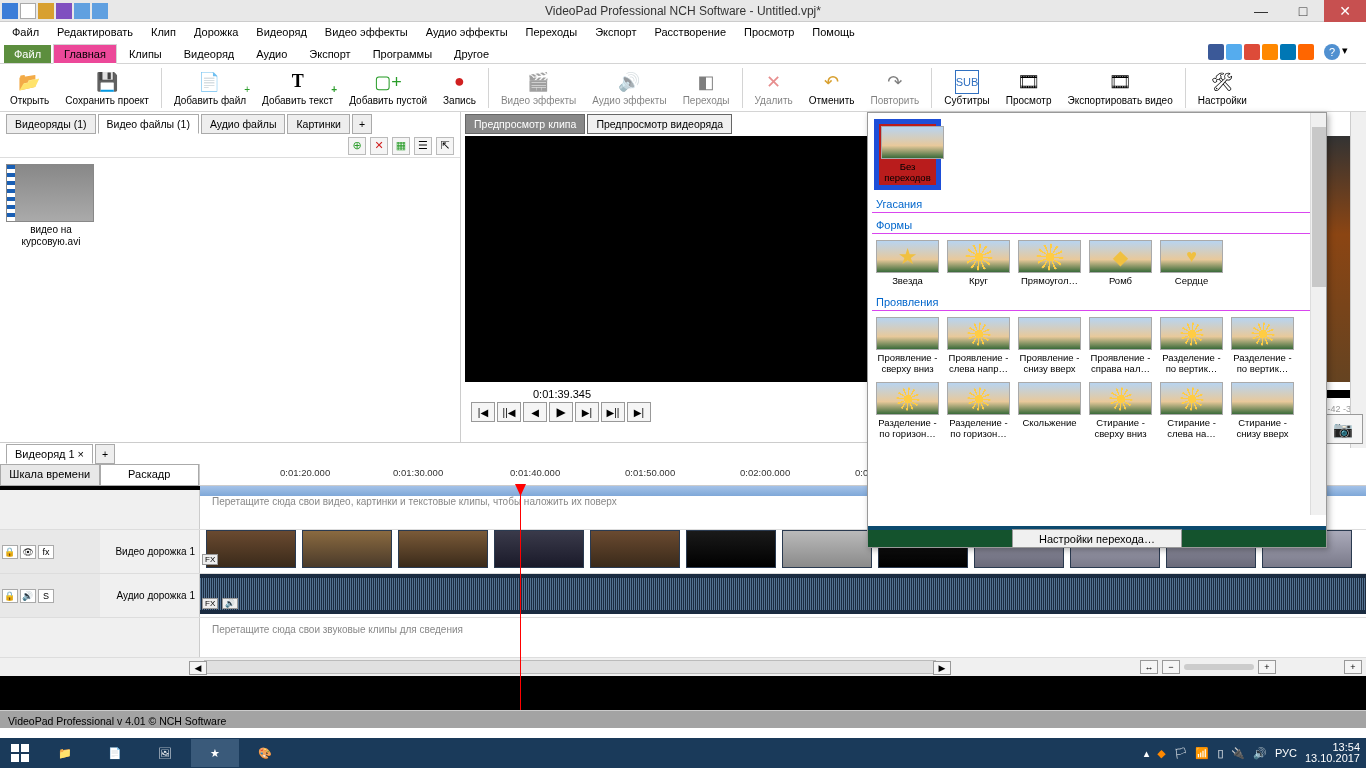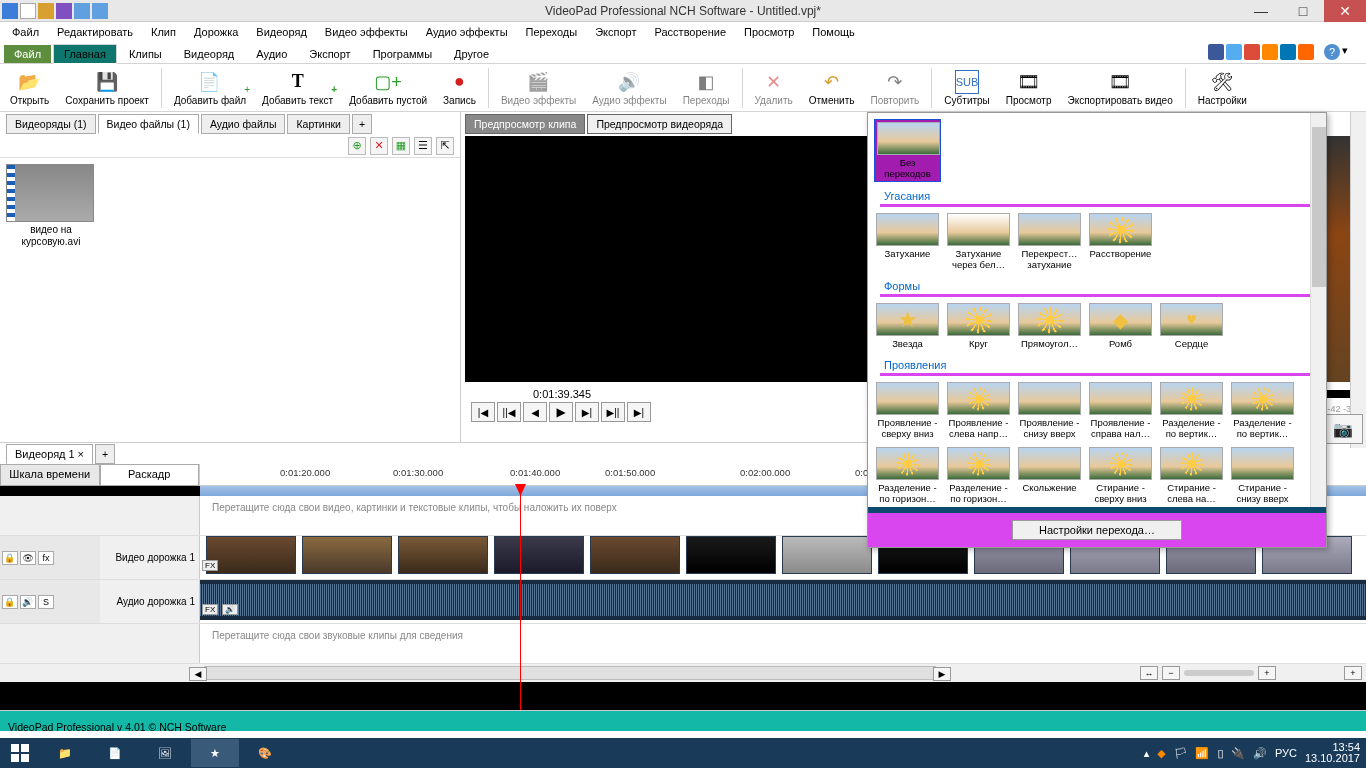--- a/index.html
+++ b/index.html
@@ -9,21 +9,21 @@
 .tb-icons span{width:16px;height:16px;display:inline-block}
 .tb-title{position:absolute;left:50%;transform:translateX(-50%);color:#333;font-size:12px}
 .win-btns{margin-left:auto;display:flex}
 .win-btn{width:42px;height:22px;display:flex;align-items:center;justify-content:center;color:#333;font-size:14px}
 .win-close{background:#c75050;color:#fff}
 .menubar{height:20px;display:flex;align-items:center;padding:0 4px;gap:2px;background:#fff}
 .menubar span{padding:2px 8px;color:#000}
 .ribbon-tabs{height:22px;display:flex;align-items:flex-end;gap:2px;padding-left:4px;border-bottom:1px solid #d4d4d4;position:relative}
 .rtab{padding:3px 10px;color:#000}
 .rtab.file{background:#5c8e3e;color:#fff}
-.rtab.active{background:#0f766e;border:1px solid #d4d4d4;border-bottom:1px solid #fff;margin-bottom:-1px}
+.rtab.active{background:#ec4899;border:1px solid #d4d4d4;border-bottom:1px solid #fff;margin-bottom:-1px}
 .social{position:absolute;right:8px;top:2px;display:flex;gap:2px}
 .social span{width:16px;height:16px;border-radius:2px;display:inline-block}
 .ribbon{height:48px;display:flex;align-items:center;padding:2px 4px;border-bottom:1px solid #d4d4d4;gap:4px;background:#fff}
 .rbtn{display:flex;flex-direction:column;align-items:center;padding:1px 6px;gap:1px;cursor:pointer;position:relative}
 .rbtn .ico{width:24px;height:24px;display:flex;align-items:center;justify-content:center;font-size:18px}
 .rbtn .lbl{font-size:10px;white-space:nowrap}
 .rdiv{width:1px;height:40px;background:#d4d4d4;margin:0 2px}
 .content{display:flex;height:330px}
 .bins{width:460px;display:flex;flex-direction:column}
 .bin-tabs{height:22px;display:flex;align-items:flex-end;padding:0 6px;gap:2px}
@@ -44,27 +44,27 @@
 .prev-body{flex:1;background:#000;margin:2px 4px;position:relative;overflow:hidden}
 .gym{position:absolute;right:0;top:0;bottom:0;width:120px;background:linear-gradient(#333,#8b4513 40%,#654321)}
 .prev-ctrl{height:58px;padding:2px 6px}
 .timestamp{color:#000;padding:2px 66px}
 .transport{display:flex;gap:2px;padding-left:4px}
 .tbtn{width:24px;height:20px;border:1px solid #999;background:#f5f5f5;display:flex;align-items:center;justify-content:center;font-size:10px}
 .sampletxt{position:absolute;right:6px;bottom:28px;color:#999;font-size:9px}
 .trans-panel{position:absolute;left:867px;top:112px;width:460px;height:436px;background:#fff;border:1px solid #999;box-shadow:2px 2px 6px rgba(0,0,0,.3);z-index:50;padding:4px;overflow:hidden}
 .trans-scroll{position:absolute;right:0;top:0;bottom:32px;width:16px;background:#f0f0f0;border-left:1px solid #ddd}
 .trans-scroll .thumb{width:14px;height:160px;background:#c8c8c8;margin:14px 1px}
-.t-section-title{color:#0066cc;font-size:11px;padding:2px 4px;border-bottom:3px solid #d946ef;margin:4px 8px 2px}
+.t-section-title{color:#0066cc;font-size:11px;padding:2px 4px;border-bottom:1px solid #d946ef;margin:4px 0 2px}
 .t-grid{display:flex;flex-wrap:wrap;gap:4px;padding:2px}
 .t-item{width:67px;text-align:center;cursor:pointer;padding:2px}
-.t-item.sel{background:#a21caf;border:1px solid #1d4ed8}
+.t-item.sel{background:#b91c1c;border:5px solid #1d4ed8}
 .t-item .tico{width:63px;height:33px;background:linear-gradient(#b8d4f0 0%,#e8c99b 60%,#3a6b3a 100%);border:1px solid #aaa;margin:0 auto 2px;overflow:hidden;position:relative;display:flex;align-items:center;justify-content:center}
 .t-item .tlbl{font-size:9.5px;line-height:11px}
-.t-foot{position:absolute;bottom:0;left:0;right:0;height:40px;display:flex;align-items:center;justify-content:center;background:#d946ef;border-top:6px solid #0c4a6e}
+.t-foot{position:absolute;bottom:0;left:0;right:0;height:21px;display:flex;align-items:center;justify-content:center;background:#14532d;border-top:4px solid #0c4a6e}
 .t-foot button{padding:3px 26px;border:1px solid #999;background:#f0f0f0}
 .seq-tabs{height:22px;display:flex;align-items:center;padding:0 6px;gap:2px;border-top:1px solid #ccc}
 .timeline{height:246px;display:flex;flex-direction:column;background:#000000}
 .tl-header{display:flex;height:22px}
 .tl-mode{width:200px;display:flex;border-right:1px solid #ccc}
 .tl-mode span{flex:1;padding:3px 6px;border:1px solid #aaa;background:#fff;text-align:center}
 .tl-mode span.act{background:#e8e8e8}
 .tl-ruler{flex:1;position:relative;background:#fff;border-bottom:1px solid #ccc}
 .tl-ruler .tick{position:absolute;top:3px;font-size:9.5px;color:#333}
 .tl-ruler-bar{position:absolute;left:200px;right:0;top:22px;height:10px;background:linear-gradient(#a4c2e8,#7fa8d8);z-index:3}
@@ -77,21 +77,21 @@
 .tl-ctrl{width:100px;background:#e8e8e8;display:flex;align-items:center;gap:2px;padding:2px}
 .tl-ctrl span{width:16px;height:14px;border:1px solid #aaa;background:#fff;font-size:9px;display:flex;align-items:center;justify-content:center}
 .video-clips{display:flex;height:40px;gap:6px;padding-left:6px}
 .vclip{width:90px;height:38px;background:#405070;border:1px solid #2a3a50;flex-shrink:0}
 .fx-badge{position:absolute;left:2px;top:24px;font-size:8px;background:#eee;border:1px solid #999;padding:0 2px;z-index:5}
 .audio-wave{height:40px;background:#1a2b40;position:relative;overflow:hidden}
 .wave{position:absolute;inset:4px 0;background:repeating-linear-gradient(90deg,#5a7a9a 0 1px,transparent 1px 2px);opacity:.9}
 .tl-scroll{height:18px;display:flex;align-items:center;padding:0 4px;gap:4px;background:#f0f0f0}
 .tl-scroll .track{flex:1;height:14px;background:#e0e0e0;border:1px solid #bbb;position:relative;margin:0 200px 0 200px}
 .tl-scroll .sbtn{width:18px;height:14px;border:1px solid #999;background:#f5f5f5;display:flex;align-items:center;justify-content:center;font-size:9px}
-.statusbar{height:18px;background:#14b8a6;border-top:1px solid #ccc;padding:10px 8px;font-size:10.5px}
+.statusbar{height:18px;background:#a3a3a3;border-top:1px solid #ccc;padding:4px 8px;font-size:10.5px}
 .taskbar{position:absolute;bottom:0;left:0;right:0;height:30px;background:#1a3a5a;display:flex;align-items:center;color:#fff}
 .taskbar .start{width:40px;height:30px;display:flex;align-items:center;justify-content:center}
 .taskbar .titem{width:48px;height:28px;display:flex;align-items:center;justify-content:center;margin:0 1px}
 .taskbar .titem.act{background:#3a5a7a}
 .tray{margin-left:auto;display:flex;align-items:center;gap:8px;padding-right:6px;font-size:10px}
 .tray .col{text-align:right;line-height:11px}
 .side-handle{position:absolute;right:0;top:112px;width:16px;height:336px;background:#f0f0f0;border-left:1px solid #ccc;z-index:40}
 .side-handle .cam{position:absolute;bottom:4px;left:-28px;width:40px;height:30px;border:1px solid #999;background:#f5f5f5;display:flex;align-items:center;justify-content:center;font-size:16px}
 .star{color:#f0c040;font-size:22px}
 .sun{width:30px;height:30px;background:radial-gradient(circle,#ffcc44 30%,transparent 30%);position:relative}
@@ -279,40 +279,20 @@
 </div>
 
 <div class="trans-panel">
   <div class="t-grid">
     <div class="t-item sel">
         <div class="tico"></div>
         <div class="tlbl">Без переходов</div>
       </div>
   </div>
   <div class="t-section-title">Угасания</div>
-  <div class="t-grid">
-    <div class="t-item">
-        <div class="tico"></div>
-        <div class="tlbl">Затухание</div>
-      </div>
-    <div class="t-item">
-        <div class="tico" style="background:linear-gradient(#fff,#e8c99b 60%,#3a6b3a)"></div>
-        <div class="tlbl">Затухание через бел…</div>
-      </div>
-    <div class="t-item">
-        <div class="tico"></div>
-        <div class="tlbl">Перекрест… затухание</div>
-      </div>
-    <div class="t-item">
-        <div class="tico">
-          <div class="sun" style="transform:scale(.7)"></div>
-        </div>
-        <div class="tlbl">Расстворение</div>
-      </div>
-  </div>
   <div class="t-section-title">Формы</div>
   <div class="t-grid">
     <div class="t-item">
         <div class="tico">
           <span class="star">★</span>
         </div>
         <div class="tlbl">Звезда</div>
       </div>
     <div class="t-item">
         <div class="tico">
@@ -422,26 +402,26 @@
   <div class="playhead"></div>
   <div class="tl-header">
     <div class="tl-mode">
       <span class="act">Шкала времени</span>
       <span>Раскадр</span>
     </div>
     <div class="tl-ruler">
       <span class="tick" style="left:80px">0:01:20.000</span>
       <span class="tick" style="left:193px">0:01:30.000</span>
       <span class="tick" style="left:310px">0:01:40.000</span>
-      <span class="tick" style="left:405px">0:01:50.000</span>
+      <span class="tick" style="left:425px">0:01:50.000</span>
       <span class="tick" style="left:540px">0:02:00.000</span>
       <span class="tick" style="left:655px">0:02:10.000</span>
     </div>
   </div>
-  <div class="tl-track" style="height:30px;margin-top:10px">
+  <div class="tl-track" style="height:30px;margin-top:4px">
     <div class="tl-label" style="width:200px"></div>
     <div class="tl-body">
         <div class="hint">Перетащите сюда свои видео, картинки и текстовые клипы, чтобы наложить их поверх</div>
       </div>
   </div>
   <div class="tl-track" style="height:44px">
     <div class="tl-ctrl">
       <span>🔒</span>
       <span>👁</span>
       <span>fx</span>

